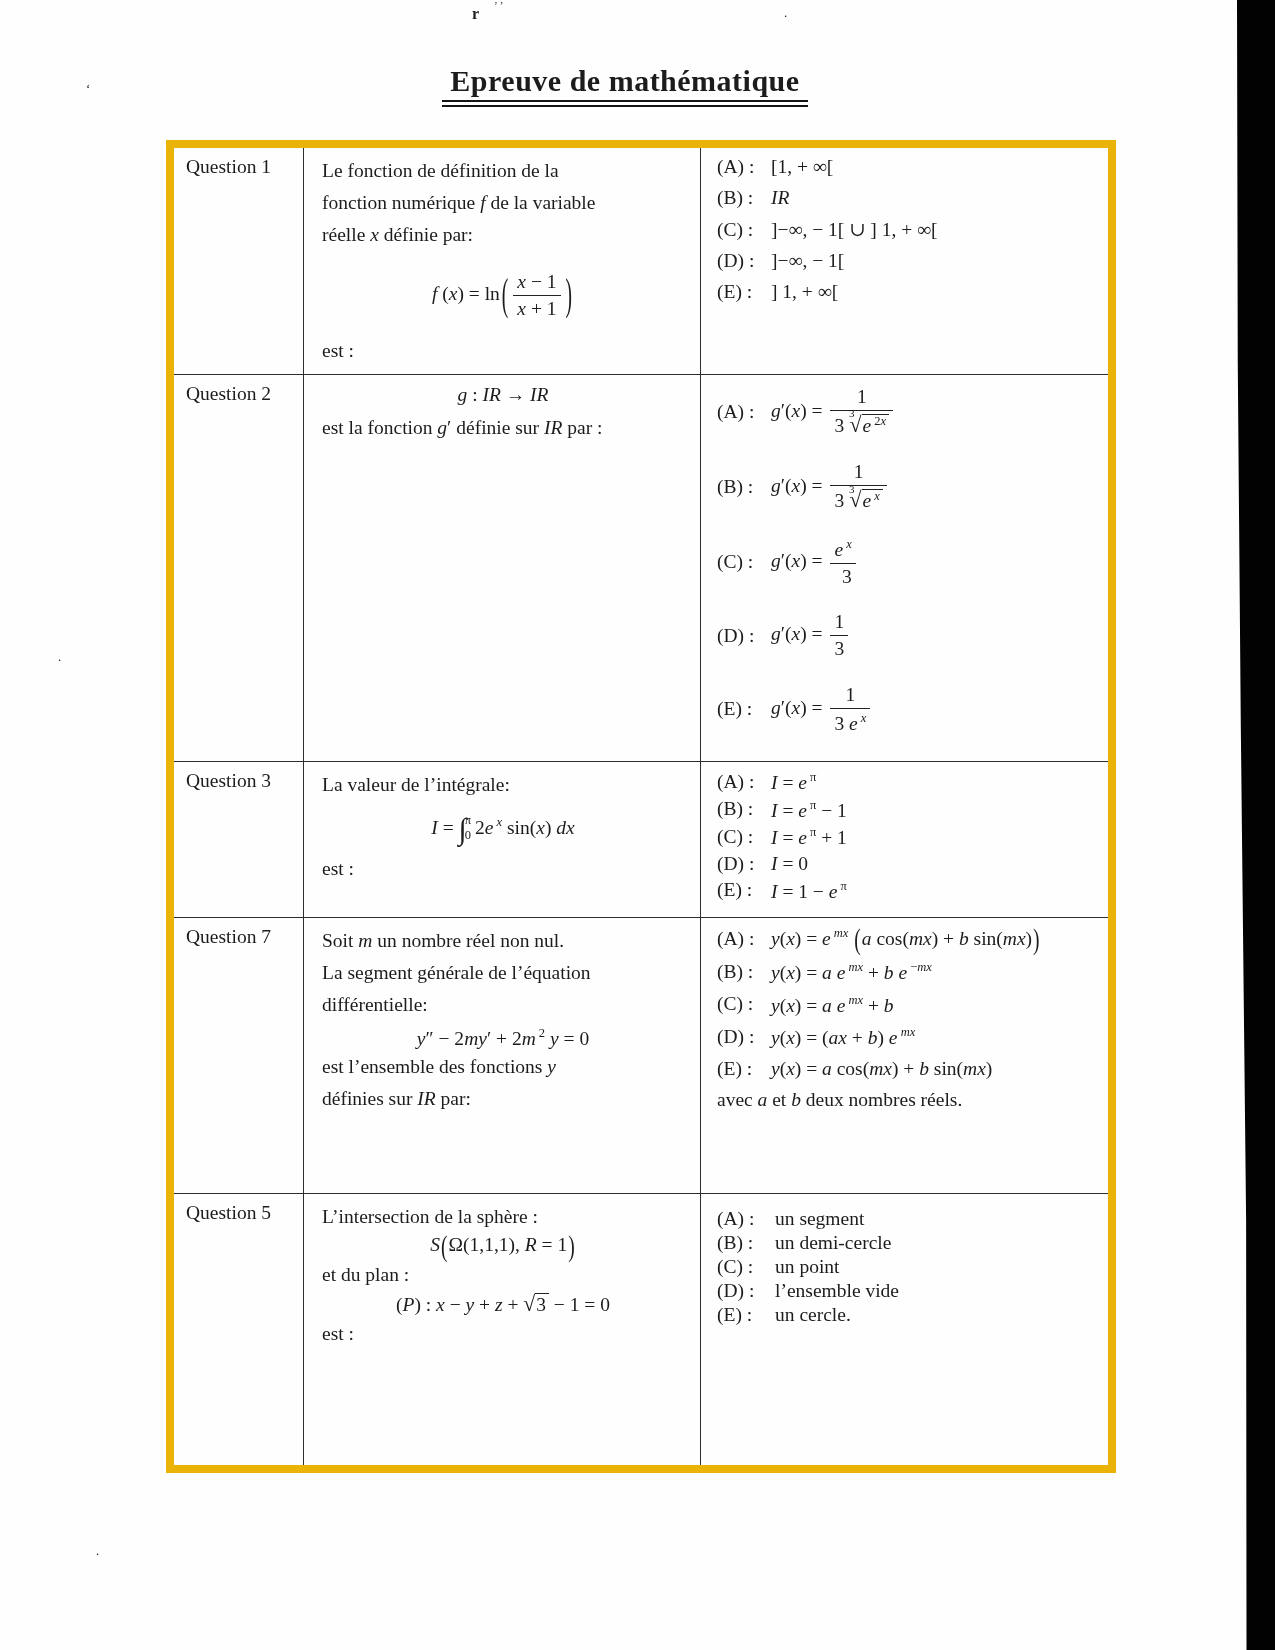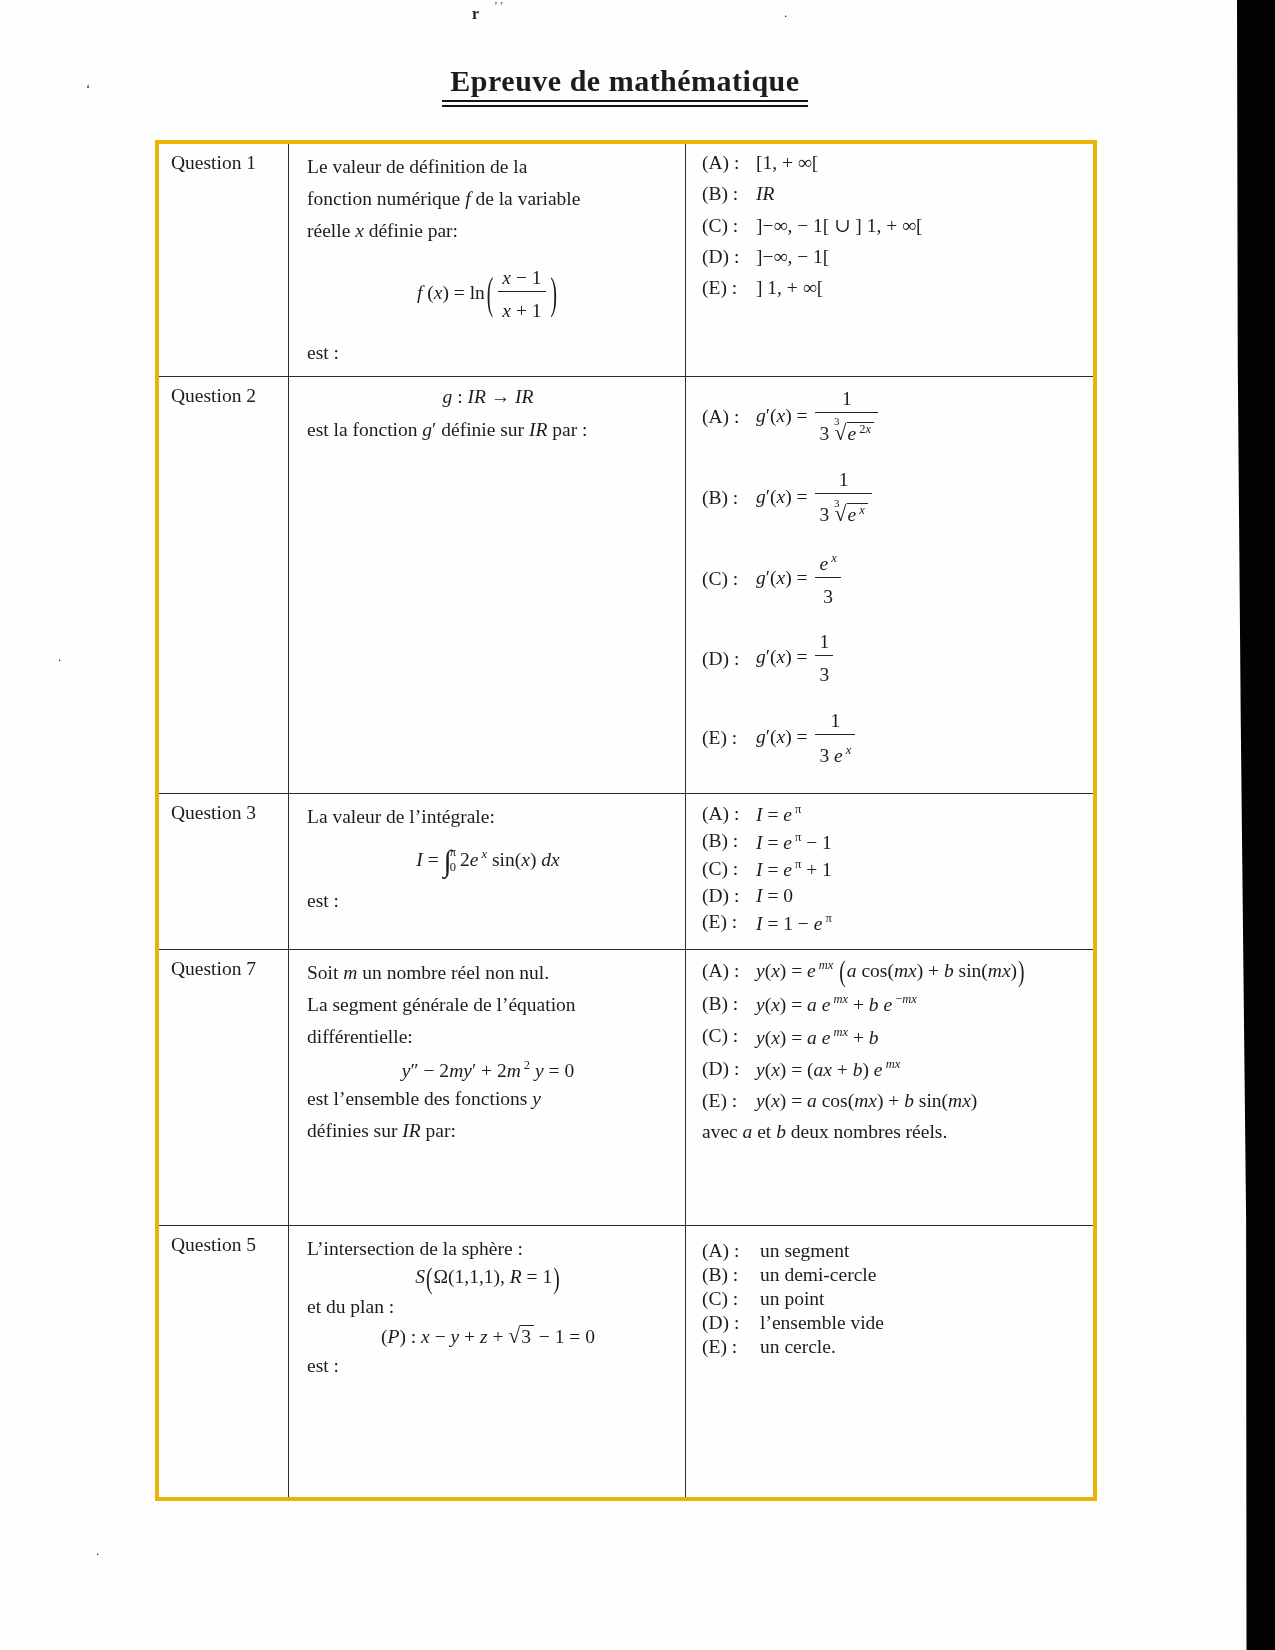--- a/index.html
+++ b/index.html
@@ -14,21 +14,21 @@
   .a2{left:494px;top:0px;font-size:11px;letter-spacing:3px;}
   .a3{left:784px;top:6px;}
   .a4{left:86px;top:82px;}
   .a5{left:96px;top:1544px;}
   .a6{left:58px;top:650px;}
   
   .title-wrap{position:absolute;left:158px;top:64px;width:934px;text-align:center;}
   .title-text{display:inline-block;font-weight:bold;font-size:30px;letter-spacing:0.5px;
               border-bottom:7px double #141414;padding:0 8px 2px;}
   
-  .exam-table{position:absolute;left:155px;top:140px;width:934px;border:4px solid #eab308;}
+  .exam-table{position:absolute;left:166px;top:140px;width:934px;border:8px solid #eab308;}
   .row{display:grid;grid-template-columns:130px 397px 1fr;}
   .row + .row{border-top:1.6px solid #2d2d2d;}
   .row1{min-height:193px}.row2{min-height:366px}.row3{min-height:155px}.row4{min-height:275px}.row5{min-height:271px}
   .cell{box-sizing:border-box;}
   .label-cell{border-right:1.6px solid #2d2d2d;font-size:19.5px;padding:8px 6px 6px 12px;}
   .body-cell{border-right:1.6px solid #2d2d2d;font-size:19.5px;padding:7px 16px 6px 18px;}
   .ans-cell{font-size:19.5px;padding:8px 8px 6px 16px;}
   .body-cell p{margin:0;line-height:1.65;}
   .fcenter{text-align:center;}
   .q1-formula{margin:16px 0 12px;}
@@ -47,21 +47,21 @@
   .row3 .ans{margin-bottom:4px;}
   .row4 .ans{margin-bottom:9px;}
   .row5 .ans{margin-bottom:2px;}
   .row5 .ans-cell{padding-top:14px;}
   .row5 .ans .tag{min-width:58px;}
   .ans-note{margin-top:3px;}
   
   sup{font-size:12.5px;}
   .frac{display:inline-block;vertical-align:middle;text-align:center;margin:3px 3px;}
   .num{display:block;padding:0 4px 2px;line-height:1.15;}
-  .den{display:block;border-top:1.5px solid #222;padding:8px 4px 0;line-height:1.15;}
+  .den{display:block;border-top:1.5px solid #222;padding:2px 4px 0;line-height:1.15;text-align:right;}
   .vinc{border-top:1.4px solid #222;padding:0 3px 0 1px;}
   .rad{font-size:1.12em;}
   .idx{font-size:11px;position:relative;top:-7px;margin-right:-5px;}
   .int{font-size:30px;vertical-align:middle;line-height:0.8;}
   .ilim{display:inline-flex;flex-direction:column;font-size:12.5px;line-height:1.2;
         vertical-align:middle;margin:-2px 4px 0 -2px;text-align:left;}
   .bp1{display:inline-block;transform:scaleY(1.55);vertical-align:middle;margin:0 1px;}
   .bp2{display:inline-block;transform:scaleY(2.3);vertical-align:middle;margin:0 2px;font-weight:300;}
 </style>
 </head>
@@ -82,21 +82,21 @@
     <span class="title-text">Epreuve de mathématique</span>
   </div>
 
   <div class="exam-table">
 
     <div class="row row1">
       <div class="cell label-cell">
         <span>Question 1</span>
       </div>
       <div class="cell body-cell">
-        <p>Le valeur de définition de la</p>
+        <p>Le fonction de définition de la</p>
         <p>fonction numérique  <i>f</i>  de la variable</p>
         <p>réelle <i>x</i>  définie par:</p>
         <div class="fcenter q1-formula"><i>f</i> (<i>x</i>) = ln<span class="bp2">(</span><span class="frac"><span class="num"><i>x</i> − 1</span><span class="den"><i>x</i> + 1</span></span><span class="bp2">)</span></div>
         <p>est :</p>
       </div>
       <div class="cell ans-cell">
         <div class="ans">
             <span class="tag">(A) :</span>
             <span class="val">[1, + ∞[</span>
           </div>

